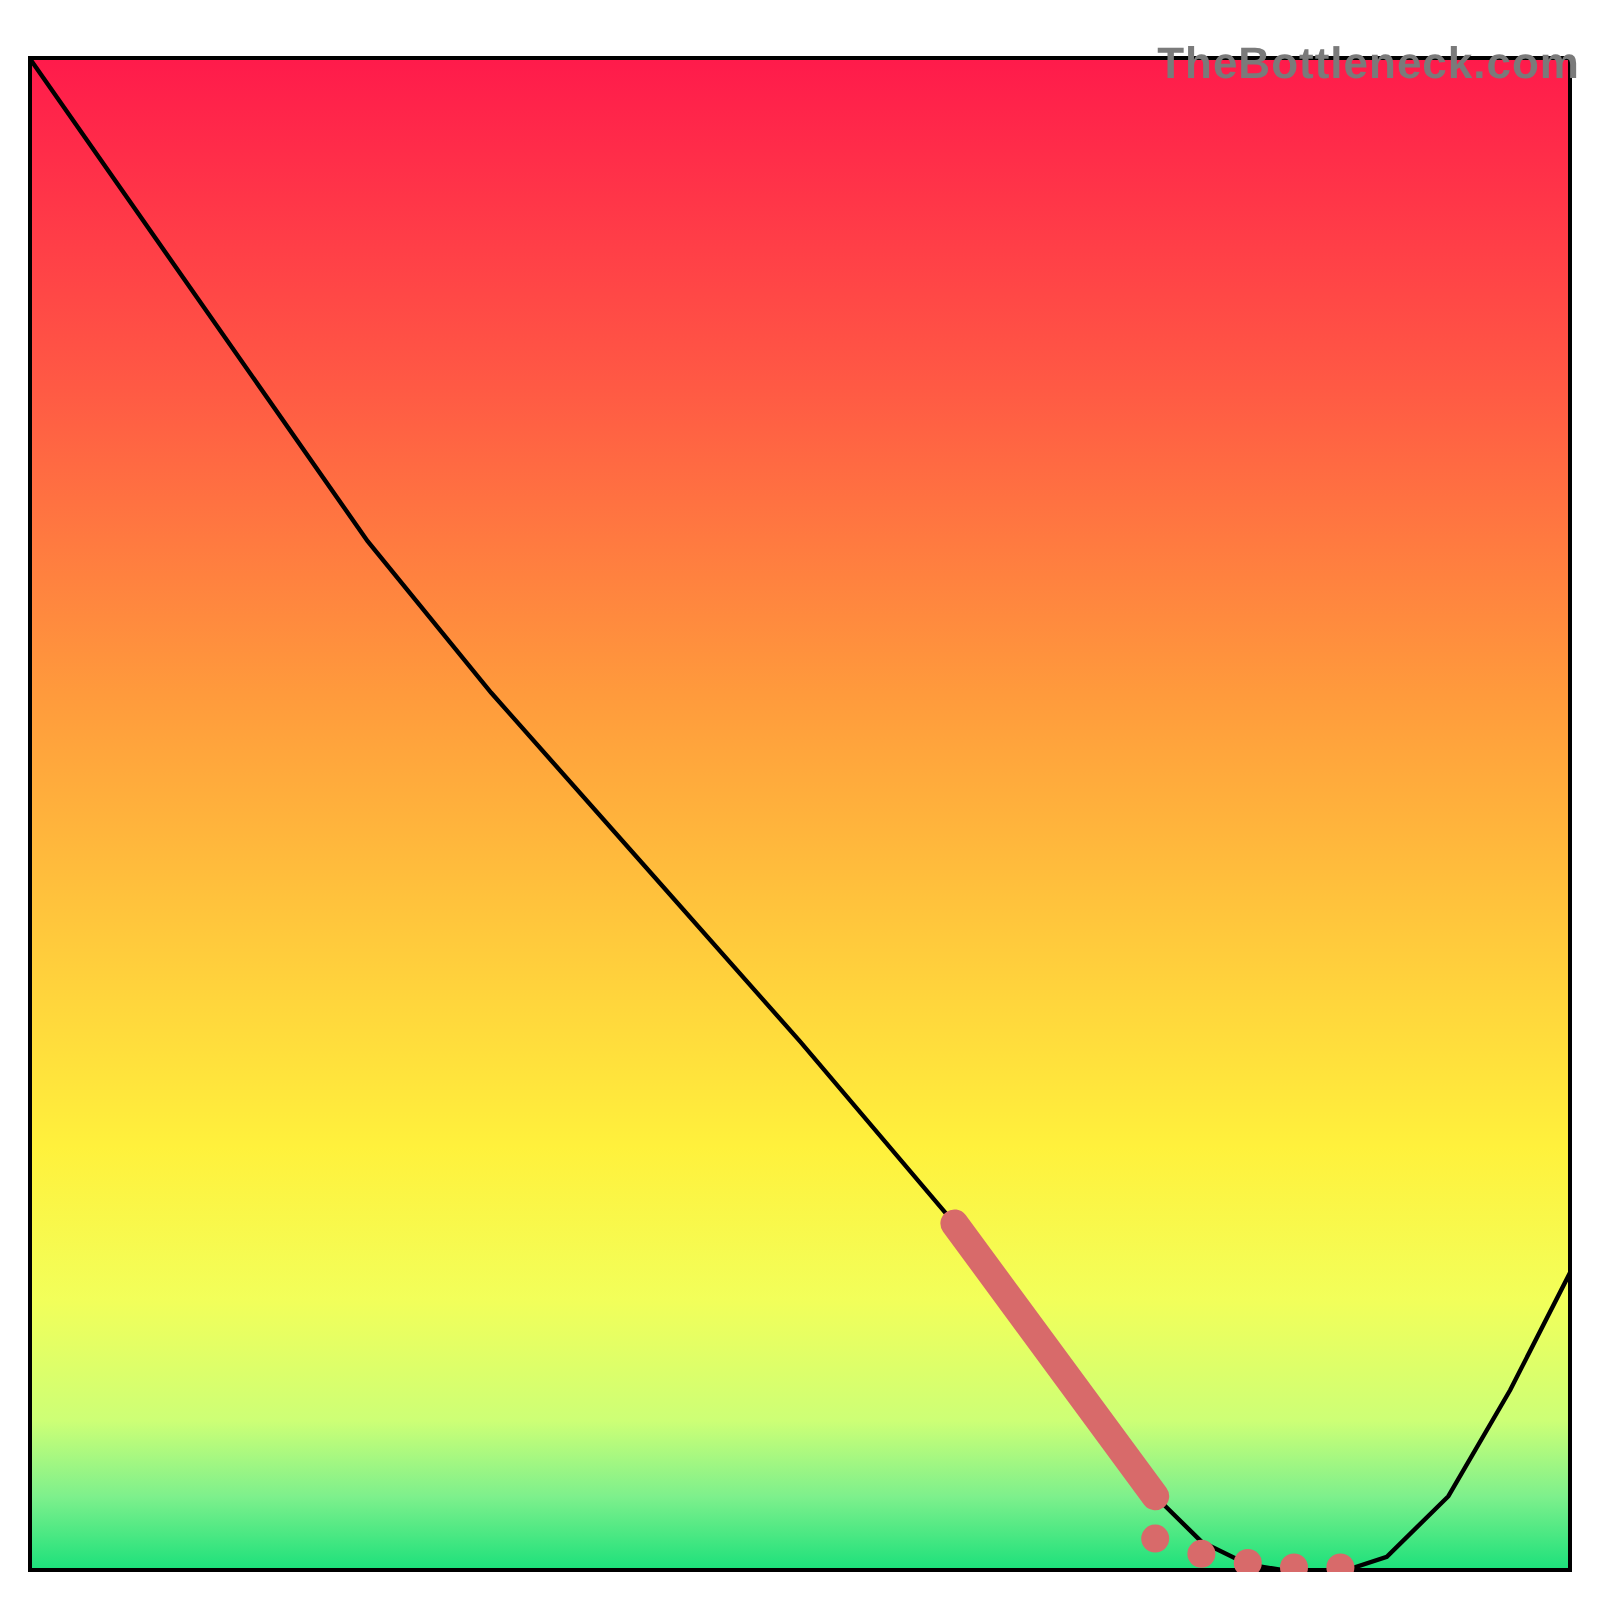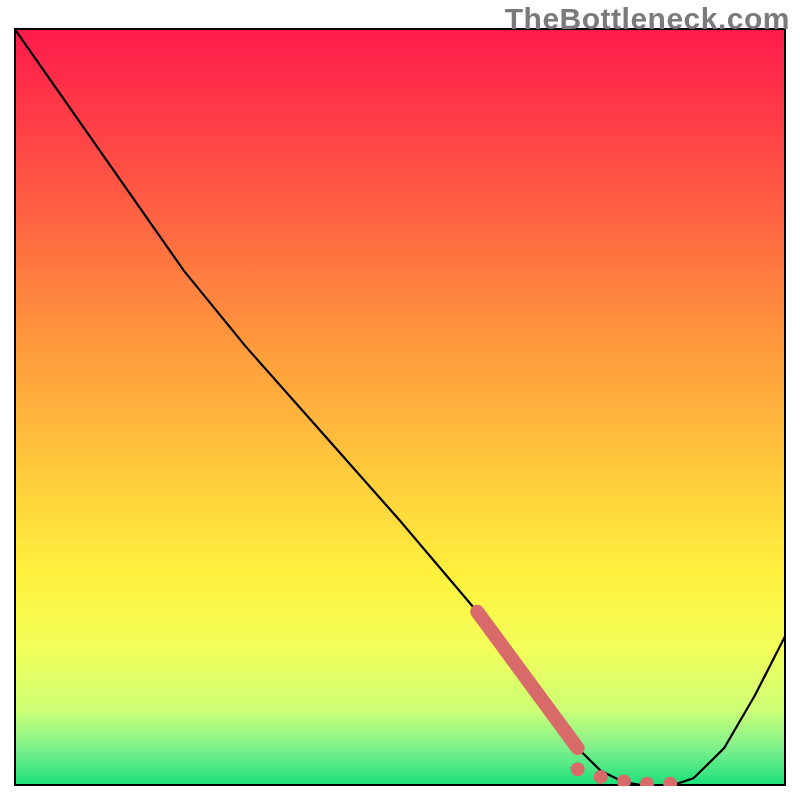--- a/index.html
+++ b/index.html
@@ -12,23 +12,23 @@
     overflow: hidden;
   }
   .frame {
     position: relative;
     width: 800px;
     height: 800px;
     background: #ffffff;
   }
   .watermark {
     position: absolute;
-    top: 2px;
+    top: 19px;
     right: 10px;
-    font-size: 30px;
+    font-size: 22px;
     font-weight: bold;
     color: #7a7a7a;
     letter-spacing: 0.5px;
     user-select: none;
     z-index: 5;
   }
   svg.plot {
     position: absolute;
     left: 14px;
     top: 28px;

